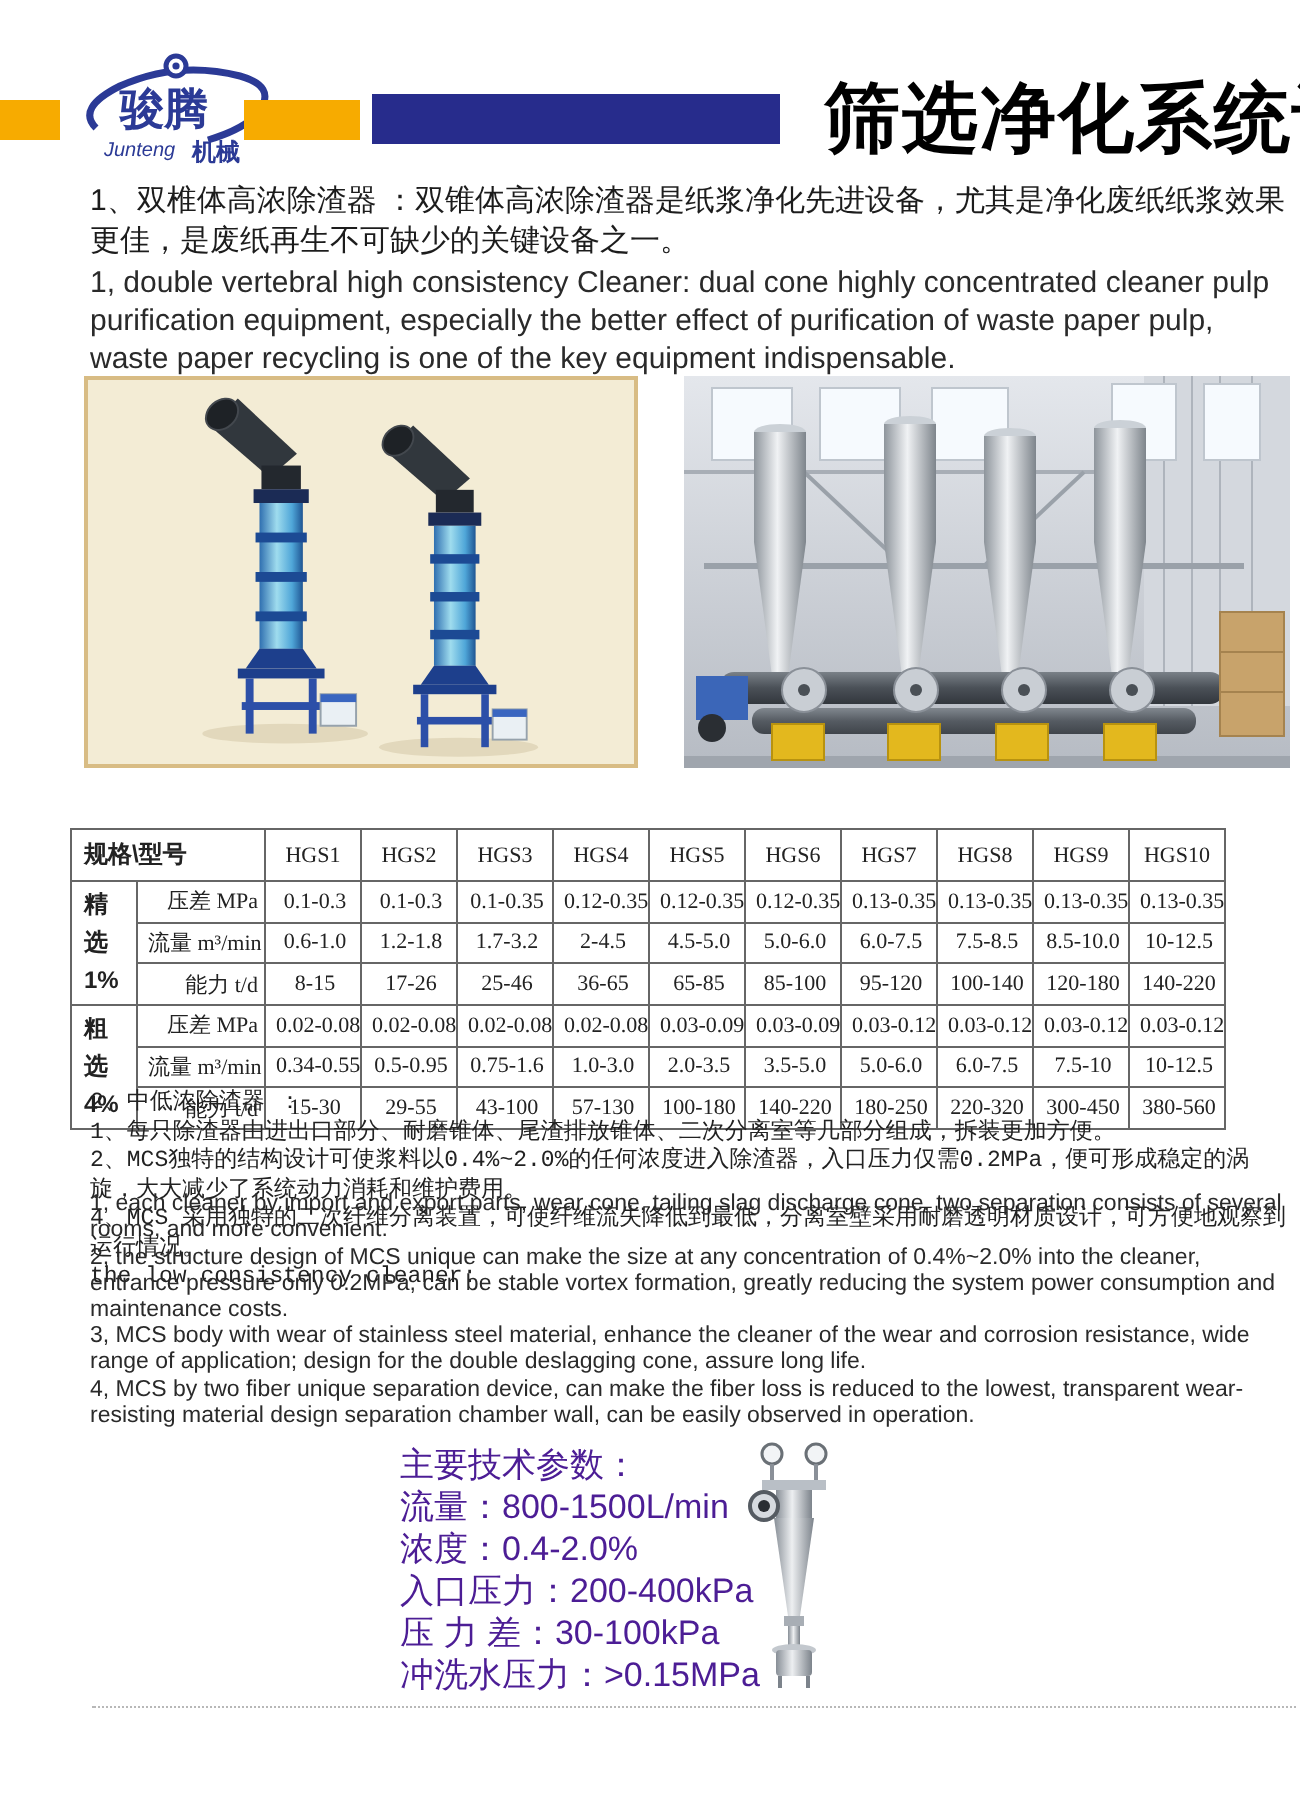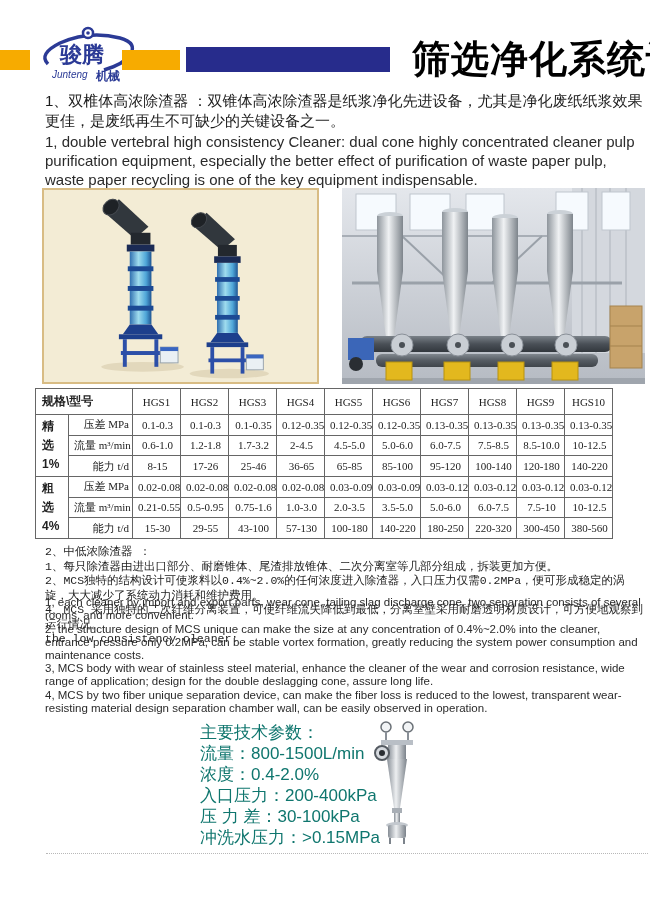--- a/index.html
+++ b/index.html
@@ -26,21 +26,21 @@
   .para-cn1 { left:45px; top:91px;  width:598px; font-size:15px; line-height:20px; color:#1c1c1c; }
   .para-en1 { left:45px; top:132px; width:596px; font-size:15px; line-height:19px; color:#2a2a2a; }
 
   
   .img-left  { left:42px;  top:188px; width:277px; height:196px;
                background:#F3ECD5; border:2px solid #D8BC84; }
   .img-right { left:342px; top:188px; width:303px; height:196px; background:#C3C8CF; }
   .img-left svg, .img-right svg, .cyclone-img svg { display:block; width:100%; height:100%; }
 
   
-  .table-wrap { left:35px; top:388px; width:578px; }
+  .table-wrap { left:35px; top:414px; width:578px; }
   table.spec { border-collapse:collapse; table-layout:fixed; width:578px;
                font-family:"Liberation Serif", serif; font-size:11px; color:#222; }
   table.spec th, table.spec td { border:1px solid #666; padding:0 3px; background:#fff; }
   table.spec th { height:26px; font-weight:normal; }
   table.spec th.corner { text-align:left; font-weight:bold; padding-left:6px;
                          font-family:"Liberation Sans", sans-serif; font-size:12px; }
   table.spec td { height:19px; }
   table.spec td.group-cell { width:33px; text-align:left; padding:2px 0 2px 6px;
     font-family:"Liberation Sans", sans-serif; font-weight:bold; font-size:12px; vertical-align:middle; }
   table.spec td.group-cell div { height:19px; line-height:19px; }
@@ -49,21 +49,21 @@
   table.spec col.c1 { width:33px; } table.spec col.c2 { width:64px; }
   table.spec col.cm { width:48px; }
 
   
   .sec2-cn { left:45px; top:545px; width:600px; font-size:11.5px; line-height:14.5px; color:#222;font-family:Liberation Mono, monospace; }
   .sec2-cn .line { margin:0; }
   .sec2-en { left:45px; top:596px; width:602px; font-size:11.5px; line-height:13px; color:#2a2a2a; }
   .sec2-en .line { margin:0 0 0.5px 0; }
 
   
-  .tech { left:200px; top:722px; width:230px; font-size:17px; line-height:21px; color:#0f766e; }
+  .tech { left:200px; top:722px; width:230px; font-size:17px; line-height:21px; color:#4c1d95; }
   .tech .line { white-space:nowrap; }
   .cyclone-img { left:374px; top:720px; width:46px; height:126px; }
 
   
   .dotted-rule { left:46px; top:853px; width:602px; height:0;
                  border-top:1px dotted #B8B8B8; }
 </style>
 </head>
 <body>
 
@@ -301,21 +301,21 @@
           <td class="val">0.02-0.08</td>
           <td class="val">0.03-0.09</td>
           <td class="val">0.03-0.09</td>
           <td class="val">0.03-0.12</td>
           <td class="val">0.03-0.12</td>
           <td class="val">0.03-0.12</td>
           <td class="val">0.03-0.12</td>
         </tr>
         <tr>
           <td class="param-cell">流量 m³/min</td>
-          <td class="val">0.21-0.55</td>
+          <td class="val">0.34-0.55</td>
           <td class="val">0.5-0.95</td>
           <td class="val">0.75-1.6</td>
           <td class="val">1.0-3.0</td>
           <td class="val">2.0-3.5</td>
           <td class="val">3.5-5.0</td>
           <td class="val">5.0-6.0</td>
           <td class="val">6.0-7.5</td>
           <td class="val">7.5-10</td>
           <td class="val">10-12.5</td>
         </tr>

